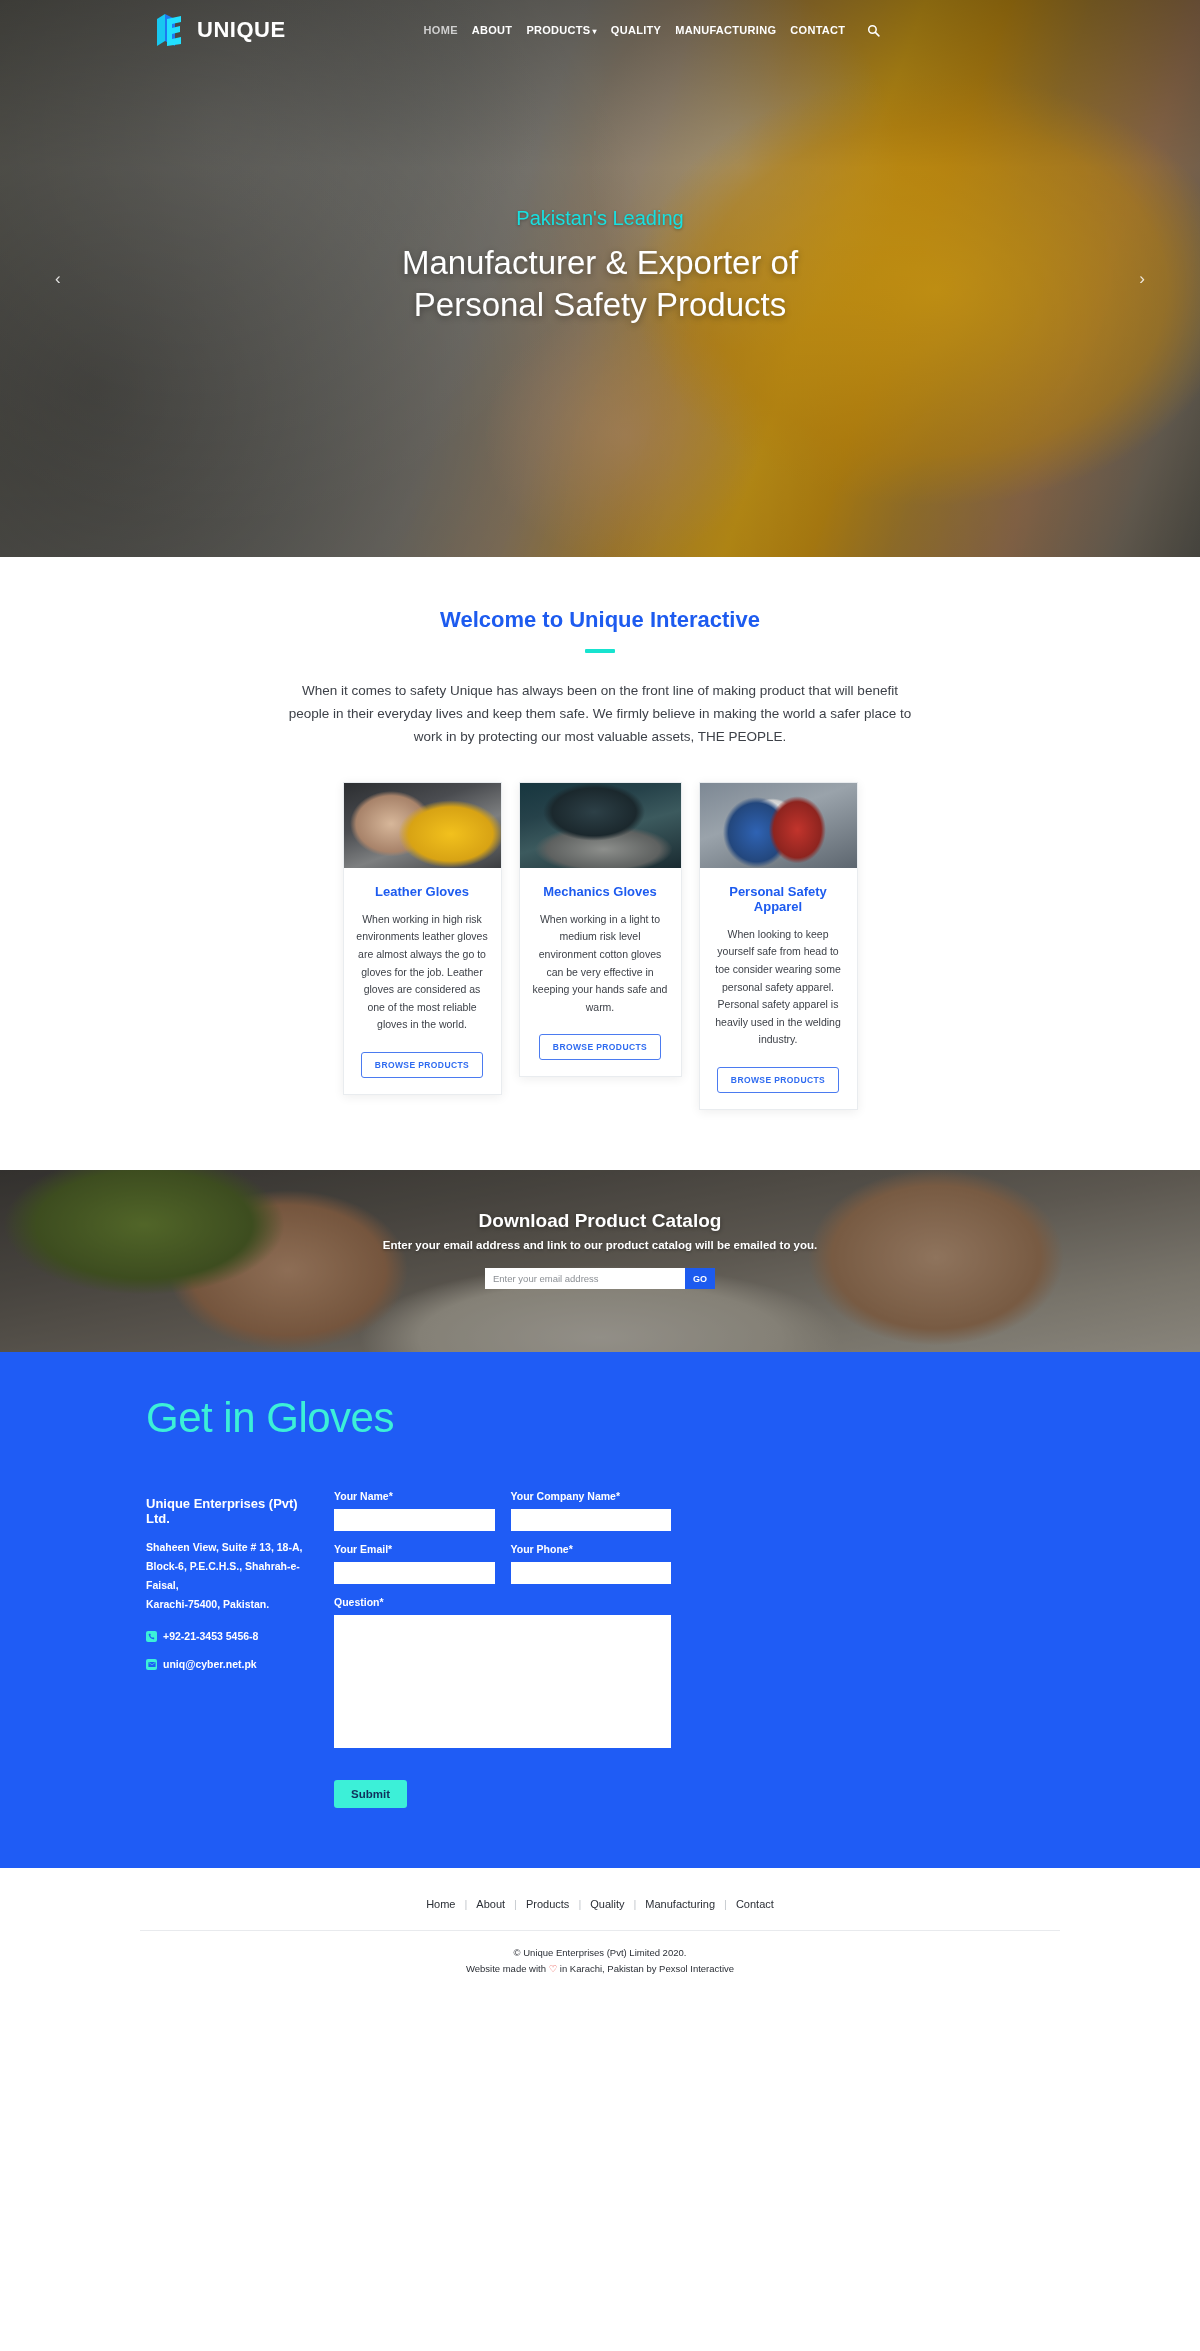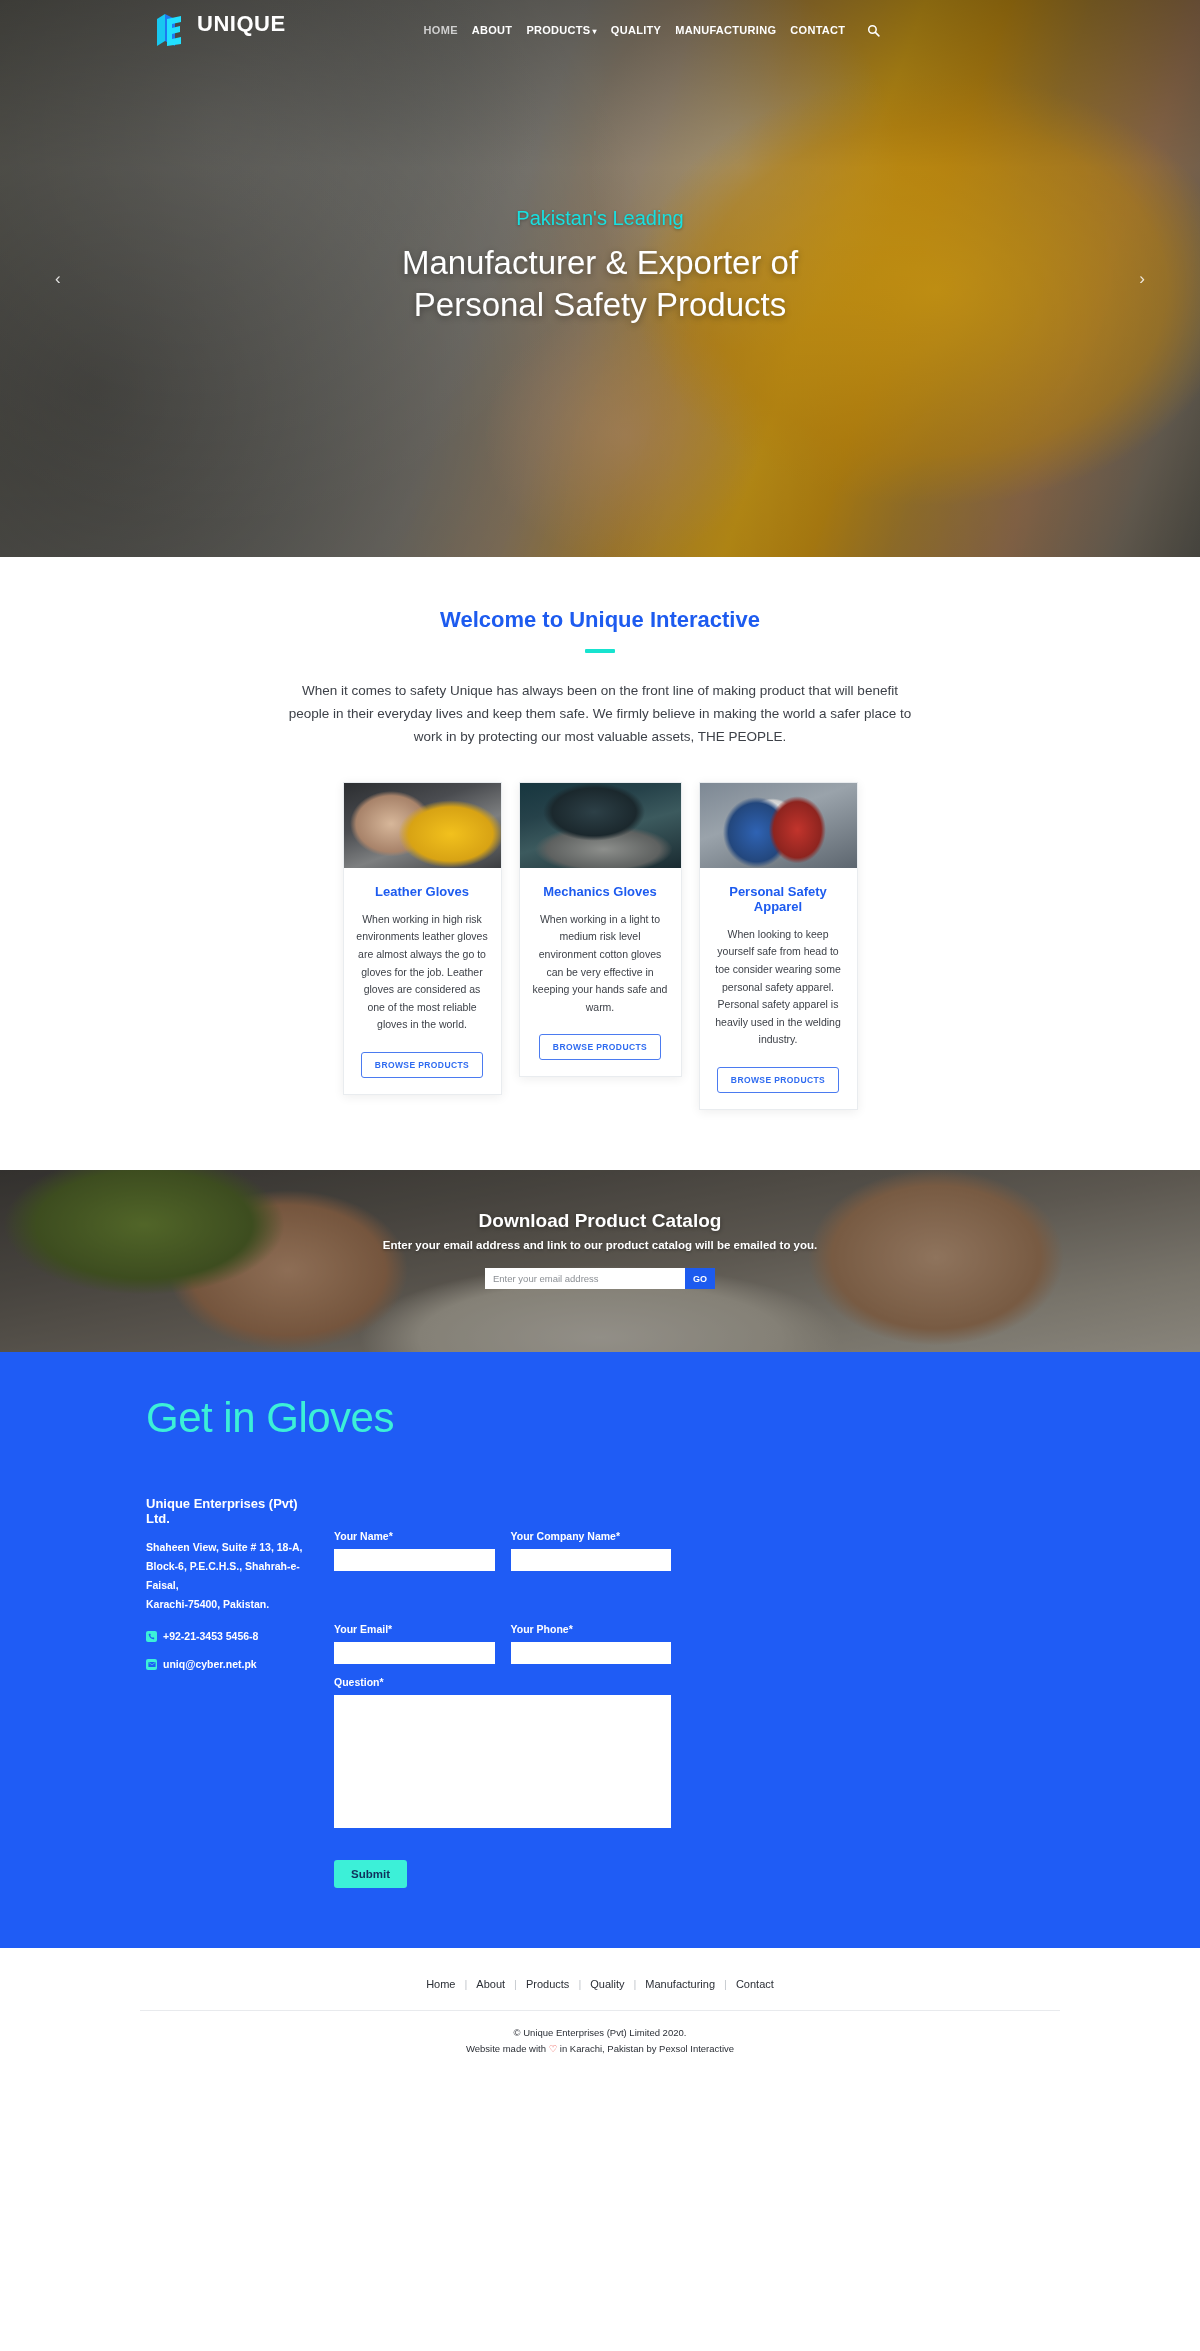--- a/index.html
+++ b/index.html
@@ -39,21 +39,21 @@
     position: absolute; inset: 0;
     background: linear-gradient(180deg, rgba(0,0,0,.42) 0%, rgba(0,0,0,.22) 30%, rgba(0,0,0,.26) 100%);
   }
   .navbar {
     position: relative; z-index: 5;
     height: 60px;
     display: flex;
     align-items: center;
     padding: 0 0 0 155px;
   }
-  .brand { display: flex; align-items: flex-start; gap: 10px; }
+  .brand { display: flex; align-items: center; gap: 10px; }
   .brand-mark { width: 32px; height: 38px; display: block; }
   .brand-text {
     color: #ffffff;
     font-size: 22px;
     font-weight: bold;
     letter-spacing: .5px;
   }
   .nav-links {
     display: flex;
     align-items: center;
@@ -308,21 +308,21 @@
   .info-ico {
     width: 11px; height: 11px;
     background: #3cf0d8;
     border-radius: 2px;
     display: inline-flex;
     align-items: center;
     justify-content: center;
     flex: none;
   }
   .contact-form { width: 337px; }
-  .form-row { display: flex; gap: 16px; margin-top: 40px; }
+  .form-row { display: flex; gap: 16px; }
   .field { flex: 1; margin-bottom: 12px; }
   .field-label {
     display: block;
     color: #ffffff;
     font-size: 10.5px;
     font-weight: bold;
     margin-bottom: 7px;
   }
   .field-input {
     width: 100%;

